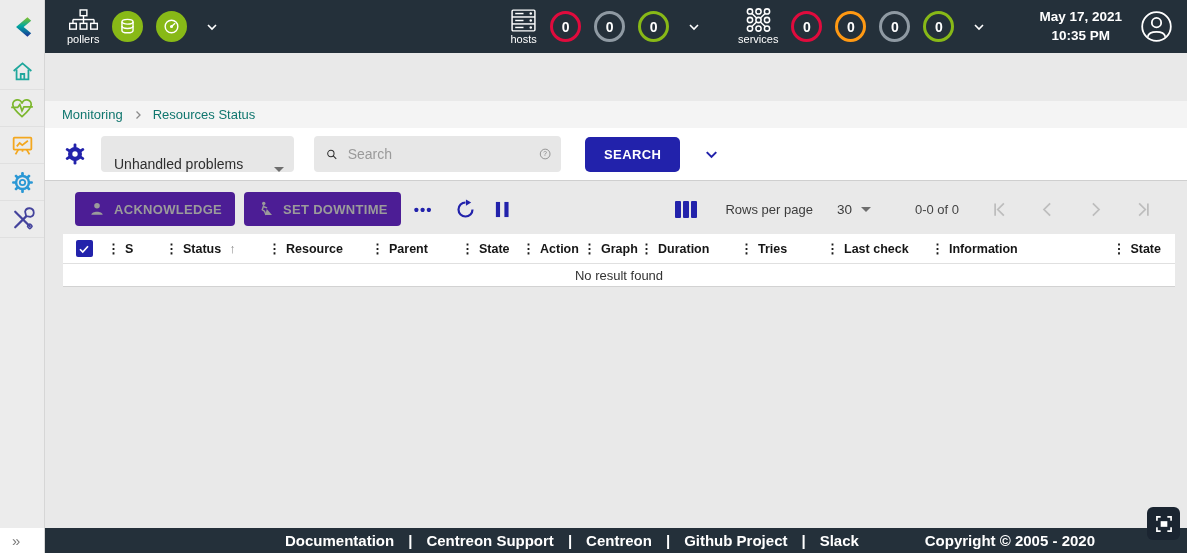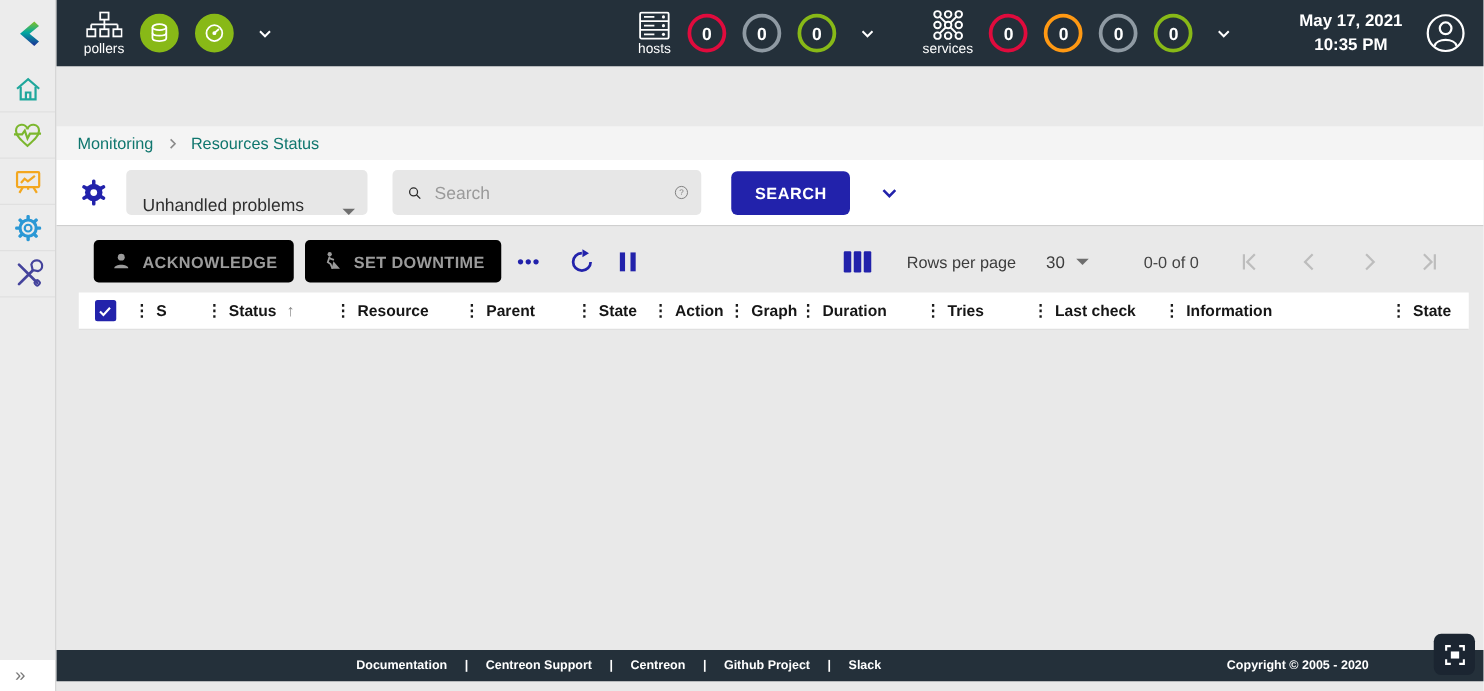--- a/index.html
+++ b/index.html
@@ -37,21 +37,21 @@
   .sel-caret { width:0; height:0; border-left:5px solid transparent; border-right:5px solid transparent; border-top:5px solid #6e6e6e; }
   .searchbox { width:247px; height:36px; background:#e7e7e7; border-radius:4px; display:flex; align-items:center; padding:0 10px 0 12px; gap:10px; margin-left:6px; }
   .searchbox input { flex:1; border:none; background:transparent; outline:none; font-size:14px; color:#333; font-family:"Liberation Sans",sans-serif; }
   .searchbox input::placeholder { color:#9a9a9a; }
   .search-btn { margin-left:0; background:#2222ab; color:#fff; border:none; border-radius:5px; font-weight:bold; font-size:13px; letter-spacing:.4px; padding:10px 19px; cursor:pointer; font-family:"Liberation Sans",sans-serif; }
   .filter-chevron { margin-left:8px; cursor:pointer; display:flex; }
 
   
   .content { margin-left:45px; position:relative; }
   .toolbar { display:flex; align-items:center; padding:11px 20px 0 30px; }
-  .tbtn { display:flex; align-items:center; gap:8px; background:#000000; color:#9b9b9b; font-weight:bold; font-size:13px; letter-spacing:.3px; border:none; border-radius:4px; padding:8px 13px; margin-right:9px; cursor:default; font-family:"Liberation Sans",sans-serif; }
+  .tbtn { display:flex; align-items:center; gap:8px; background:#4c1d95; color:#9b9b9b; font-weight:bold; font-size:13px; letter-spacing:.3px; border:none; border-radius:4px; padding:8px 13px; margin-right:9px; cursor:default; font-family:"Liberation Sans",sans-serif; }
   .more-dots { color:#2222ab; font-weight:bold; font-size:15px; letter-spacing:1px; margin:0 14px 0 4px; cursor:pointer; }
   .icon-btn { display:flex; align-items:center; cursor:pointer; margin-right:18px; }
   .toolbar-right { margin-left:auto; display:flex; align-items:center; font-size:13px; color:#3c3c3c; }
   .cols-icon { display:flex; gap:2px; margin-right:28px; cursor:pointer; }
   .cols-icon span { width:6px; height:17px; background:#2222ab; border-radius:1px; }
   .rpp-label { margin-right:24px; }
   .rpp-value { display:flex; align-items:center; gap:9px; margin-right:44px; cursor:pointer; font-size:13.5px; }
   .range-label { margin-right:16px; color:#444; }
   .pager { display:flex; align-items:center; }
   .pager .pg { display:flex; align-items:center; justify-content:center; width:48px; cursor:default; }
@@ -60,21 +60,21 @@
   .table { margin:8px 12px 0 18px; }
   .thead { background:#fff; height:30px; display:flex; align-items:center; border-bottom:1px solid #e0e0e0; font-size:12.5px; font-weight:bold; color:#161616; }
   .th { display:flex; align-items:center; gap:5px; padding-left:2px; cursor:pointer; white-space:nowrap; }
   .handle { font-size:13px; font-weight:bold; color:#1a1a1a; cursor:grab; line-height:1; }
   .sort-arrow { color:#8a8a8a; font-size:13px; margin-left:3px; }
   .cb-cell { width:42px; display:flex; justify-content:center; }
   .checkbox { width:17px; height:17px; background:#2222ab; border-radius:2px; display:flex; align-items:center; justify-content:center; cursor:pointer; }
   .empty-row { background:#fff; height:23px; display:flex; align-items:center; justify-content:center; font-size:13px; color:#333; border-bottom:1px solid #d2d2d2; }
 
   
-  .footer { position:absolute; left:45px; right:0; bottom:8px; height:25px; background:#24303a; display:flex; align-items:center; color:#fff; font-size:10px; font-weight:bold; }
+  .footer { position:absolute; left:45px; right:0; bottom:0; height:25px; background:#24303a; display:flex; align-items:center; color:#fff; font-size:15px; font-weight:bold; }
   .footer-links { margin-left:226px; display:flex; align-items:center; gap:0; }
   .flink { cursor:pointer; padding:0 14px; }
   .fsep { color:#fff; }
   .copyright { margin-left:auto; margin-right:92px; font-weight:bold; }
   .fullscreen-btn { position:absolute; right:7px; bottom:13px; width:33px; height:33px; background:#1b2531; border-radius:6px; display:flex; align-items:center; justify-content:center; cursor:pointer; z-index:8; }
 </style>
 </head>
 <body>
 
 <div class="app">
@@ -424,20 +424,23 @@
         </div>
         <div class="th" style="width:181px;">
           <span class="handle">⋮</span>
           <span>Information</span>
         </div>
         <div class="th" style="flex:1; justify-content:flex-end; padding-right:14px;">
           <span class="handle">⋮</span>
           <span>State</span>
         </div>
       </div>
+      <div class="empty-row">
+        <span>No result found</span>
+      </div>
     </div>
   </div>
 
   <div class="footer">
     <div class="footer-links">
       <span class="flink">Documentation</span>
       <span class="fsep">|</span>
       <span class="flink">Centreon Support</span>
       <span class="fsep">|</span>
       <span class="flink">Centreon</span>

